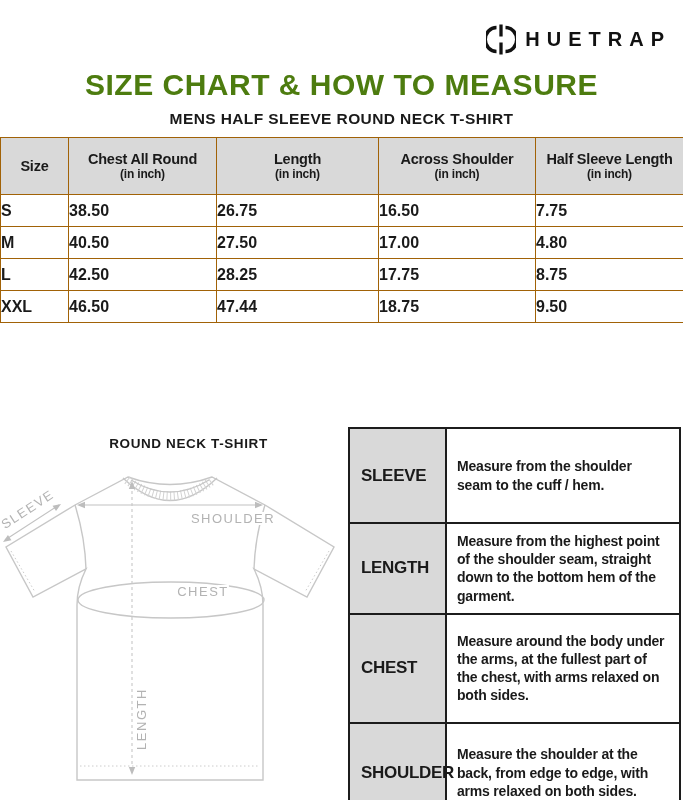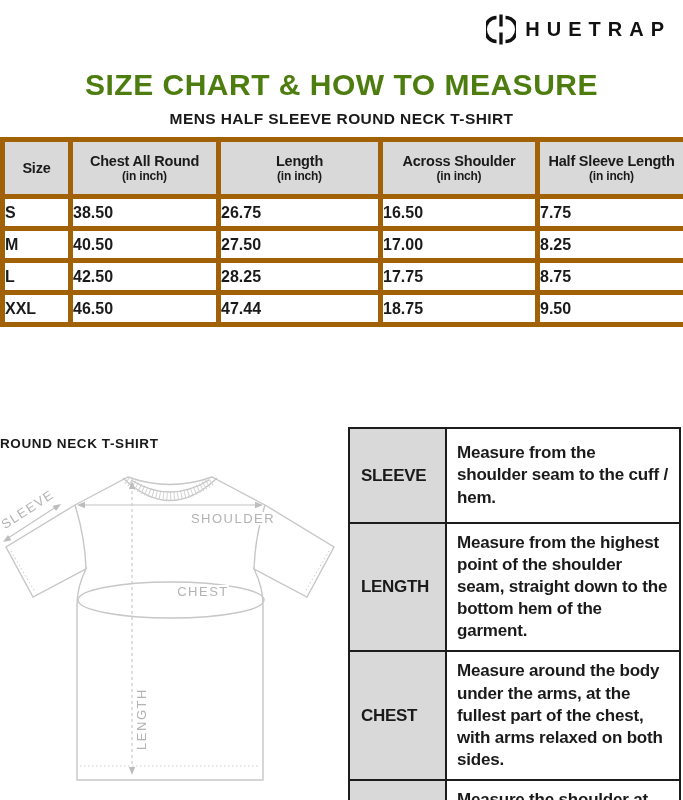--- a/index.html
+++ b/index.html
@@ -4,76 +4,76 @@
 <style>
   * { margin:0; padding:0; box-sizing:border-box; }
   html,body { background:#ffffff; }
   body { font-family:"Liberation Sans", sans-serif; color:#1a1a1a; }
   .page {
     position:relative; width:683px; height:800px; background:#ffffff;
     overflow:hidden; margin:0 auto;
   }
 
   
-  .logo { position:absolute; top:14px; right:12px; display:flex; align-items:center; gap:9px; }
+  .logo { position:absolute; top:24px; right:12px; display:flex; align-items:center; gap:9px; }
   .logo svg { display:block; }
   .logo-text { font-size:20px; font-weight:bold; letter-spacing:7px; color:#111; }
 
   
   .title {
     position:absolute; top:68px; left:0; width:100%; text-align:center;
     font-size:30px; font-weight:bold; letter-spacing:0.5px; color:#4d7c0f;
   }
   .subtitle {
     position:absolute; top:110px; left:0; width:100%; text-align:center;
     font-size:15.5px; font-weight:bold; letter-spacing:0.4px; color:#191919;
   }
 
   
   table { border-collapse:collapse; }
   .size-table { position:absolute; top:137px; left:0; width:683px; table-layout:fixed; }
-  .size-table th, .size-table td { border:5px solid #a16207; vertical-align:middle; }
+  .size-table th, .size-table td { border:1px solid #a16207; vertical-align:middle; }
   .size-table th { background:#d9d9d9; height:57px; }
   .size-table td { height:32px; font-size:16px; font-weight:bold; }
   .col-size  { width:68px; }
   .col-chest { width:148px; }
   .col-len   { width:162px; }
   .col-shldr { width:157px; }
   .col-slv   { width:148px; }
   .th-main { font-size:14.5px; font-weight:bold; letter-spacing:-0.2px; line-height:1.15; }
   .th-unit { font-size:12px; font-weight:bold; letter-spacing:-0.2px; }
 
   
   .diagram { position:absolute; left:0; top:420px; width:345px; height:380px; }
   .diagram-title {
-    position:absolute; top:16px; left:0; width:345px; 
+    position:absolute; top:16px; left:16px; width:345px; text-align:center;
     font-size:13.5px; font-weight:bold; letter-spacing:0.6px; color:#191919;
   }
   .diagram svg { position:absolute; top:35px; left:0; }
   .shape-line { stroke:#c7c7c7; stroke-width:1.4; fill:none; }
   .dash-line  { stroke:#c7c7c7; stroke-width:1.1; fill:none; stroke-dasharray:3 3; }
   .stitch     { stroke:#cccccc; stroke-width:1;   fill:none; stroke-dasharray:1.5 2.5; }
   .measure-line { stroke:#c2c2c2; stroke-width:1.1; fill:none; }
   .arrow-head { fill:#bdbdbd; }
   .diag-label {
     font-family:"Liberation Sans", sans-serif; font-size:13px; letter-spacing:1.5px;
     fill:#b3b3b3; paint-order:stroke; stroke:#ffffff; stroke-width:4px;
   }
 
   
   .measure-table { position:absolute; left:348px; top:427px; width:333px; table-layout:fixed; }
   .measure-table td { border:2px solid #1c1c1c; vertical-align:middle; }
   .term-cell {
     width:97px; background:#d9d9d9; font-size:17px; font-weight:bold;
     padding-left:11px; letter-spacing:-0.3px;
   }
-  .desc-cell { padding:8px 10px; font-size:17px; font-weight:bold; line-height:1.3; letter-spacing:-0.2px; }
+  .desc-cell { padding:8px 10px; font-size:14px; font-weight:bold; line-height:1.3; letter-spacing:-0.2px; }
   .row-h-0 td { height:95px; }
   .row-h-1 td { height:70px; }
-  .row-h-2 td { height:93px; }
+  .row-h-2 td { height:109px; }
   .row-h-3 td { height:100px;margin-top:48px; }
 </style>
 </head>
 <body>
 
 <div class="page">
 
   <div class="logo">
     <span>
       <svg width="30" height="31" viewBox="0 0 40 40">
@@ -126,21 +126,21 @@
         <td>38.50</td>
         <td>26.75</td>
         <td>16.50</td>
         <td>7.75</td>
       </tr>
       <tr>
         <td>M</td>
         <td>40.50</td>
         <td>27.50</td>
         <td>17.00</td>
-        <td>8.25</td>
+        <td>4.80</td>
       </tr>
       <tr>
         <td>L</td>
         <td>42.50</td>
         <td>28.25</td>
         <td>17.75</td>
         <td>8.75</td>
       </tr>
       <tr>
         <td>XXL</td>

